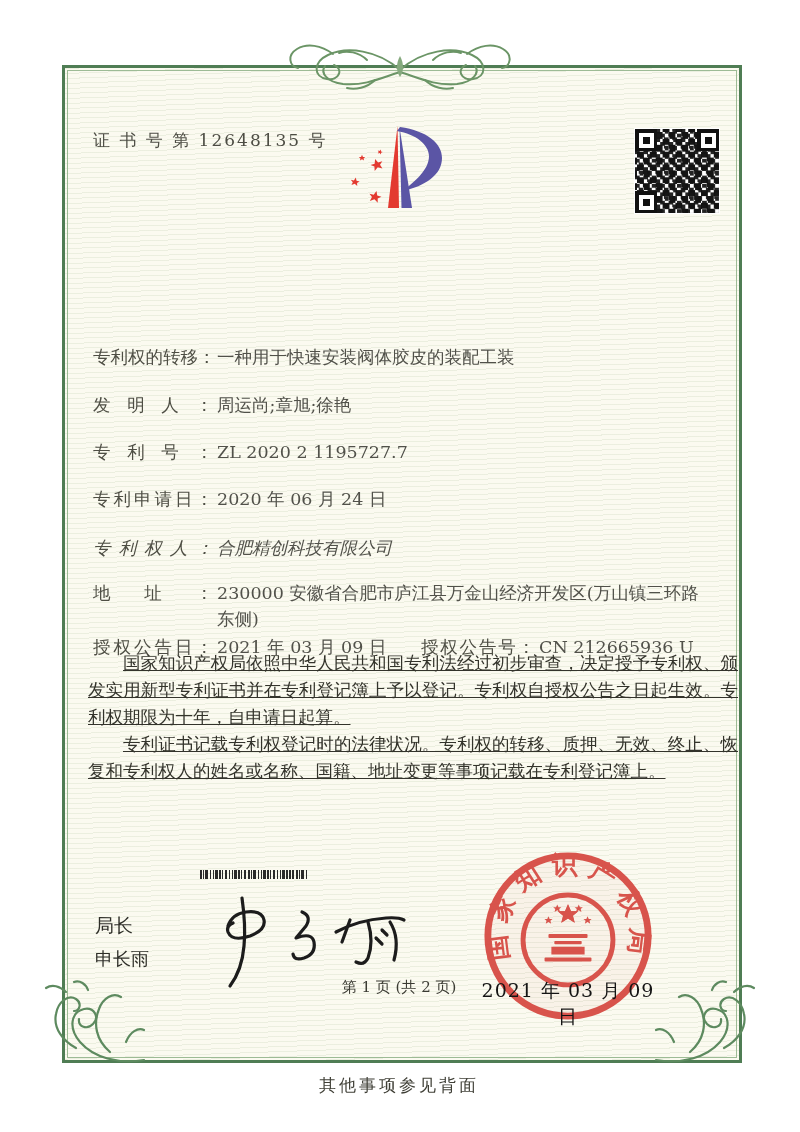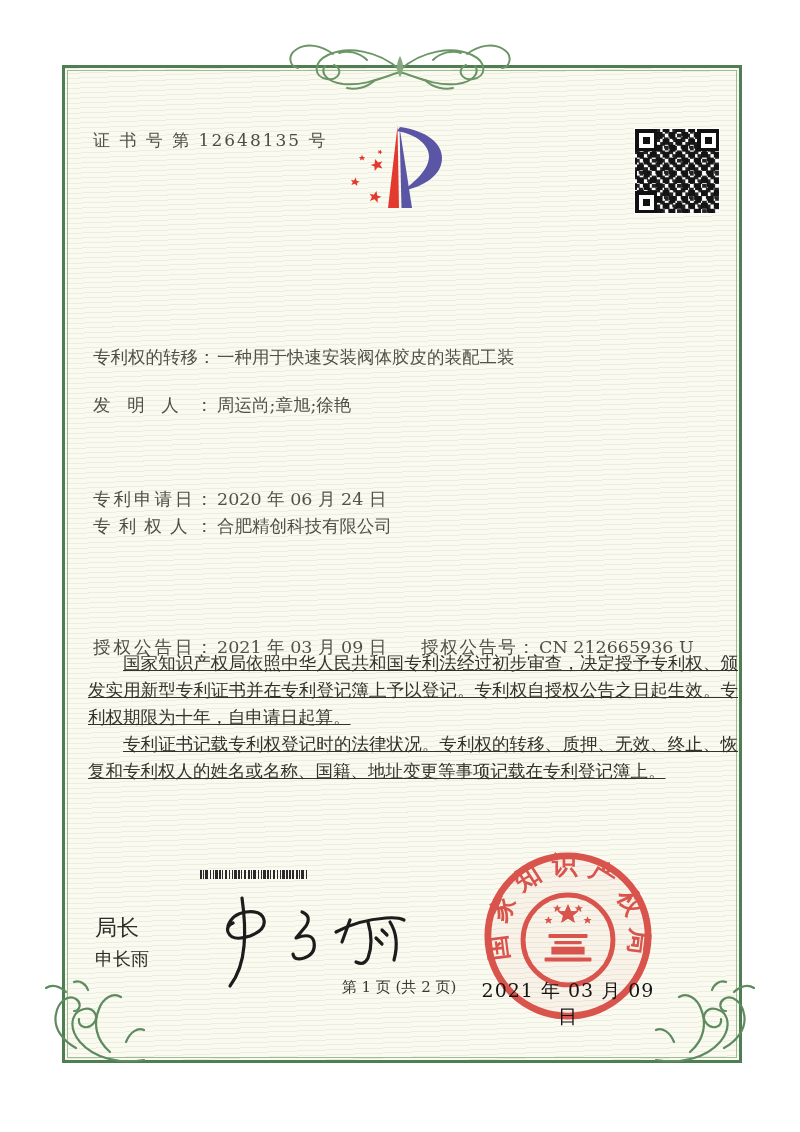--- a/index.html
+++ b/index.html
@@ -53,21 +53,21 @@
   .paras p{
     margin:0; font-size:17.5px; line-height:27px; text-indent:2em; text-align:justify;
   }
   .barcode{
     left:200px; top:870px; width:108px; height:9px;
     background:repeating-linear-gradient(90deg,
       #2a2a2a 0 1.6px, transparent 1.6px 3.1px,
       #2a2a2a 3.1px 4.1px, transparent 4.1px 5.4px,
       #2a2a2a 5.4px 8px, transparent 8px 9.6px);
   }
-  .sig-title{left:95px; top:913px; font-size:22px; color:#2e2e28;}
+  .sig-title{left:95px; top:913px; font-size:19px; color:#2e2e28;}
   .sig-name{left:95px; top:947px; font-size:18px; color:#2e2e28;}
   .seal-wrap{left:482px; top:850px; width:172px; height:172px; opacity:.93;}
   .seal-date{
     left:478px; top:978px; width:180px; text-align:center;
     font-size:19px; color:#141414; letter-spacing:1px;
   }
   .footer-page{left:62px; top:978px; width:674px; text-align:center; font-size:15px; color:#3a3a32;}
   .back-note{left:62px; top:1074px; width:674px; text-align:center; font-size:17px; color:#3f3f36; letter-spacing:3px;}
   svg{display:block;}
 </style>
@@ -138,25 +138,31 @@
     <div class="finder f-bl"></div>
   </div>
 
 
   <div class="abs field-row" style="top:344px;">
     <span class="field-label">专利权的转移：</span><span class="field-value">一种用于快速安装阀体胶皮的装配工装</span>
   </div>
   <div class="abs field-row" style="top:392px;">
     <span class="field-label">发明人：</span><span class="field-value">周运尚;章旭;徐艳</span>
   </div>
+  <div class="abs field-row" style="top:439px;">
+    <span class="field-label">专利号：</span><span class="field-value">ZL 2020 2 1195727.7</span>
+  </div>
   <div class="abs field-row" style="top:486px;">
     <span class="field-label">专利申请日：</span><span class="field-value">2020 年 06 月 24 日</span>
   </div>
-  <div class="abs field-row" style="top:513px;">
+  <div class="abs field-row" style="top:535px;font-style:italic;">
     <span class="field-label">专利权人：</span><span class="field-value">合肥精创科技有限公司</span>
+  </div>
+  <div class="abs field-row" style="top:580px;">
+    <span class="field-label">地址：</span><span class="field-value wrapval">230000 安徽省合肥市庐江县万金山经济开发区(万山镇三环路东侧)</span>
   </div>
   <div class="abs field-row" style="top:634px;">
     <span class="field-label">授权公告日：</span><span class="field-value" style="width:190px;">2021 年 03 月 09 日</span><span class="grant-no-label">授权公告号：</span><span class="field-value">CN 212665936 U</span>
   </div>
 
   <div class="abs paras">
     <p>国家知识产权局依照中华人民共和国专利法经过初步审查，决定授予专利权、颁发实用新型专利证书并在专利登记簿上予以登记。专利权自授权公告之日起生效。专利权期限为十年，自申请日起算。</p>
     <p>专利证书记载专利权登记时的法律状况。专利权的转移、质押、无效、终止、恢复和专利权人的姓名或名称、国籍、地址变更等事项记载在专利登记簿上。</p>
   </div>
 
@@ -194,14 +200,15 @@
       <path transform="translate(108,72) scale(0.42)" d="M0,-10 L2.94,-3.09 10,-3.09 4.76,1.18 6.55,8.09 0,3.82 -6.55,8.09 -4.76,1.18 -10,-3.09 -2.94,-3.09 Z"></path>
       <rect x="68" y="86" width="40" height="4" rx="1"></rect>
       <rect x="74" y="93" width="28" height="3.4" rx="1"></rect>
       <path d="M71,99 h34 v8 h-34 z"></path>
       <rect x="64" y="110" width="48" height="4" rx="1"></rect>
     </g>
   </svg>
   <div class="abs seal-date">2021 年 03 月 09 日</div>
 
   <div class="abs footer-page">第 1 页 (共 2 页)</div>
+  <div class="abs back-note">其他事项参见背面</div>
 
 </div>
 
 </body></html>

